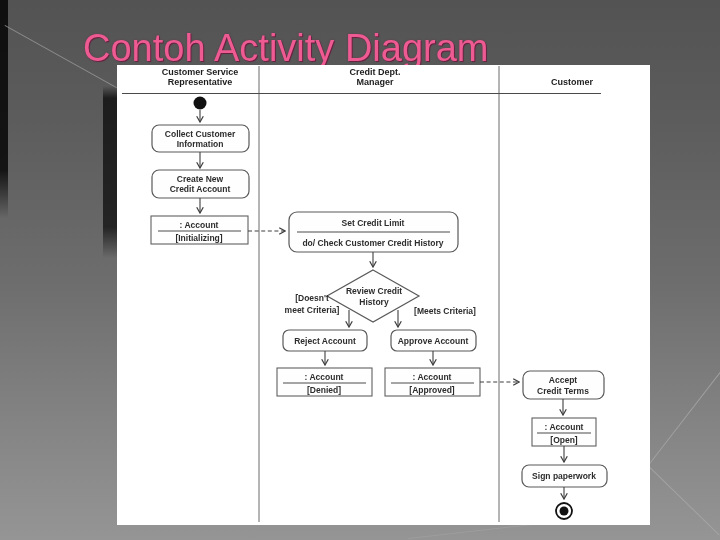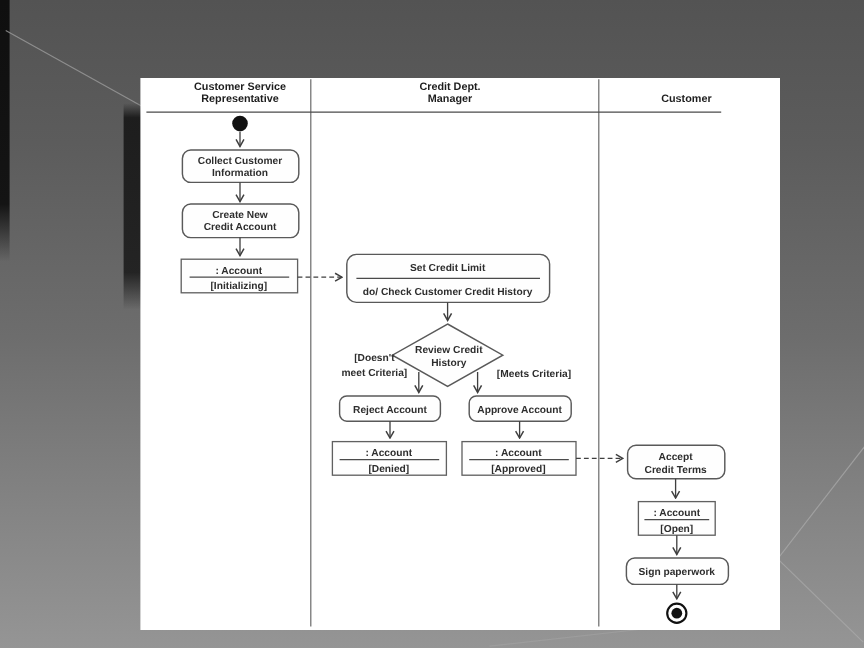--- a/index.html
+++ b/index.html
@@ -38,20 +38,21 @@
 <body>
 
 <div class="slide">
 
   <div class="deco black-bar"></div>
   <div class="deco line tl-diag"></div>
   <div class="deco line br-diag1"></div>
   <div class="deco line br-diag2"></div>
   <div class="deco line b-diag3"></div>
 
+  <div class="title">Contoh Activity Diagram</div>
 
   <div class="deco panel-shadow"></div>
 
   <svg class="diagram" width="720" height="540" viewBox="0 0 720 540">
     <defs>
       <marker id="ah" viewBox="0 0 10 10" refX="8.5" refY="5" markerWidth="7.5" markerHeight="7.5" orient="auto-start-reverse">
         <path d="M1.5,1 L8.5,5 L1.5,9" fill="none" stroke="#3f3f3f" stroke-width="1.5"></path>
       </marker>
     </defs>
 

